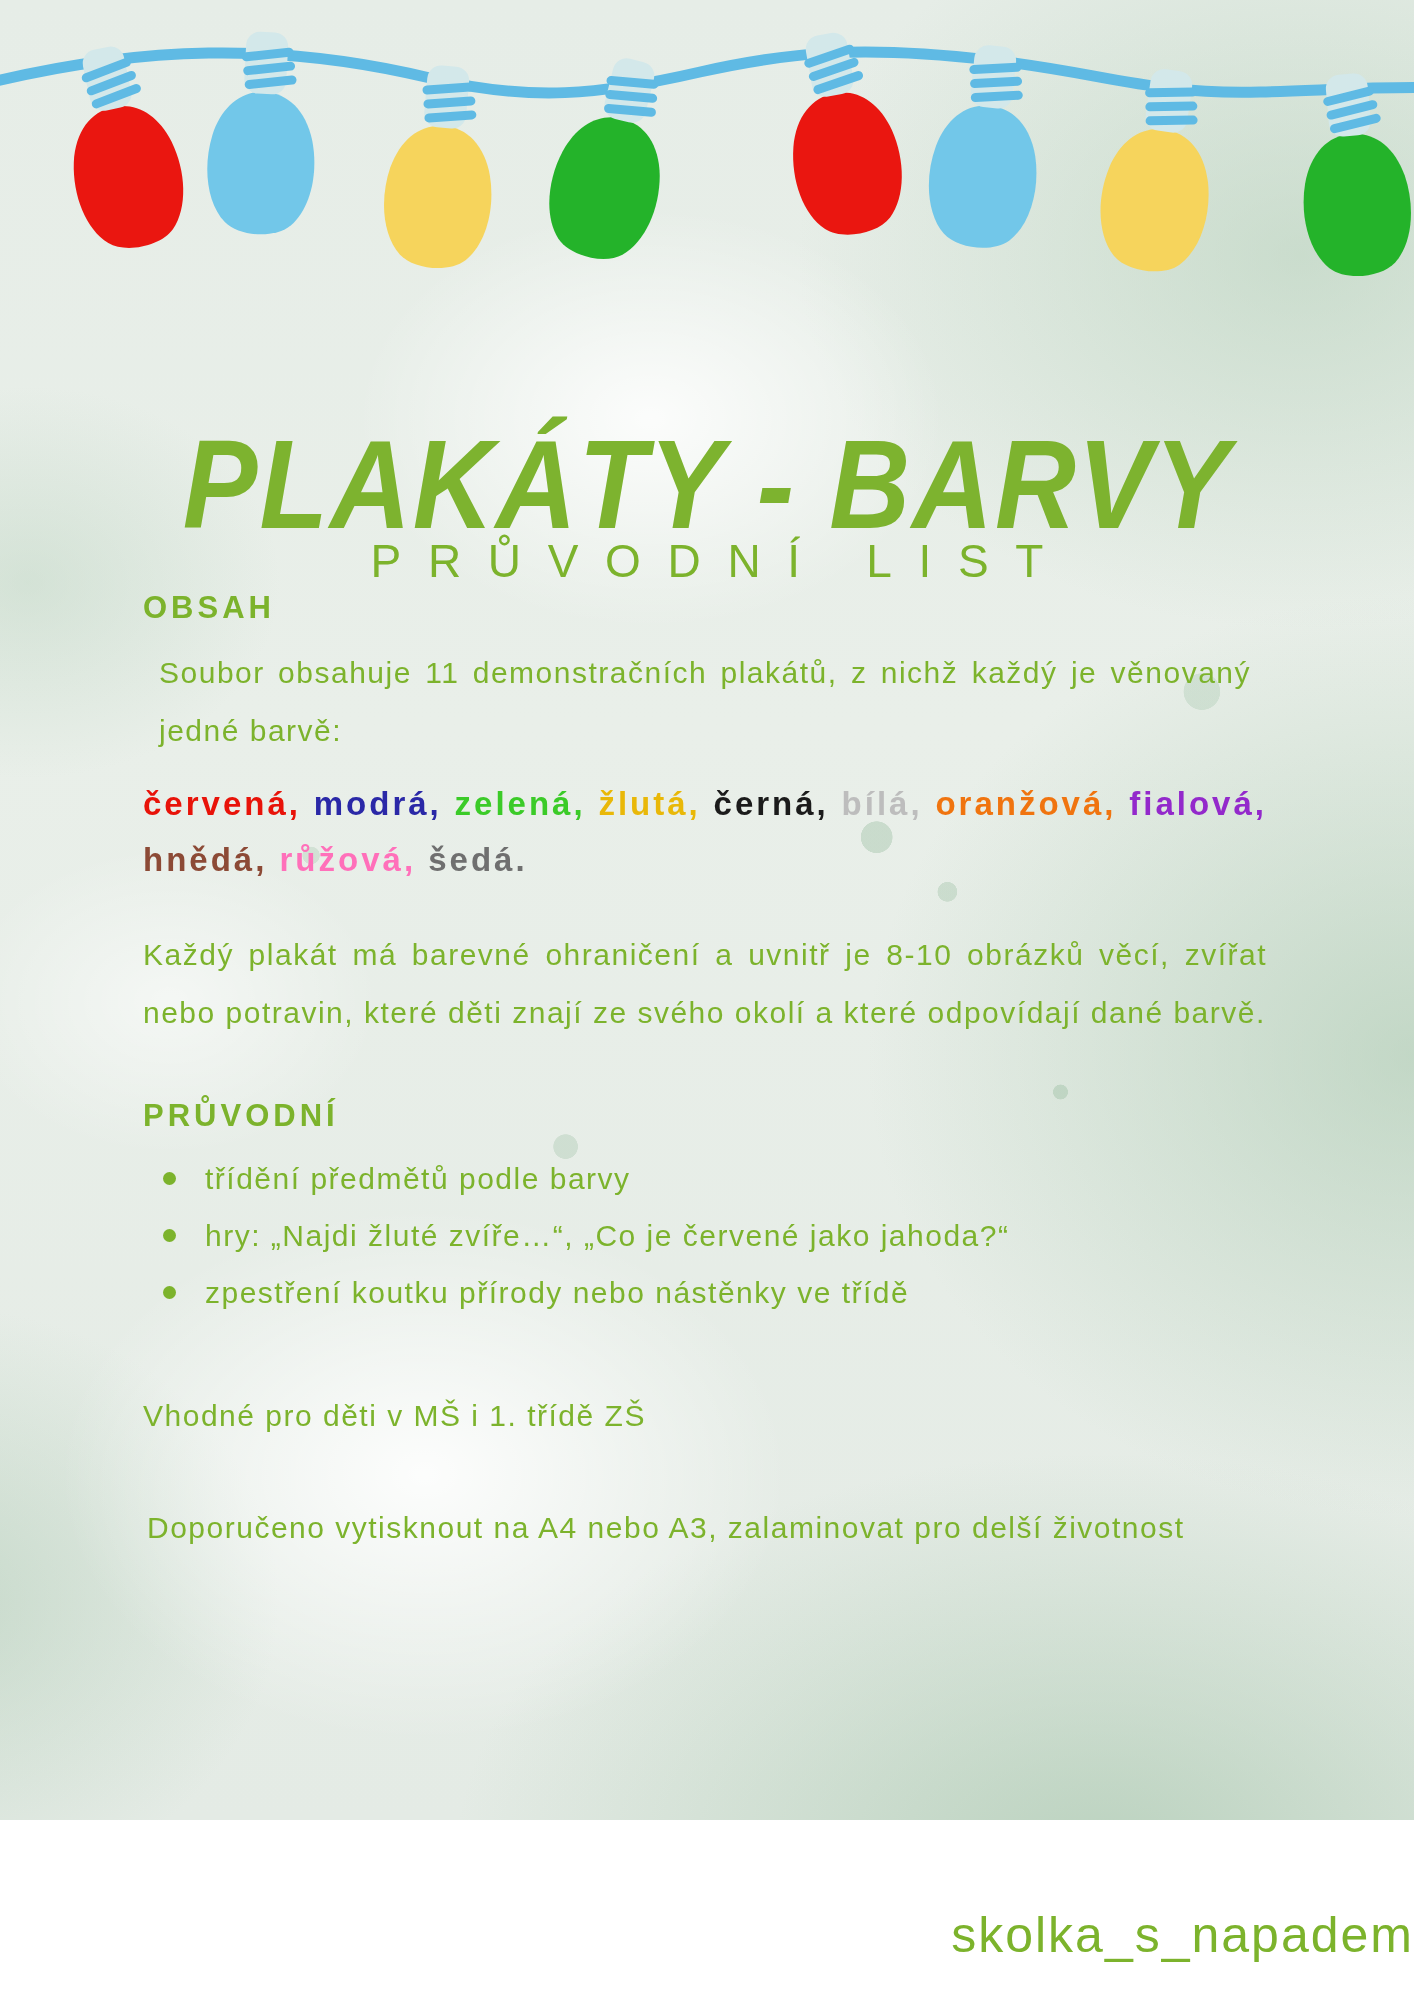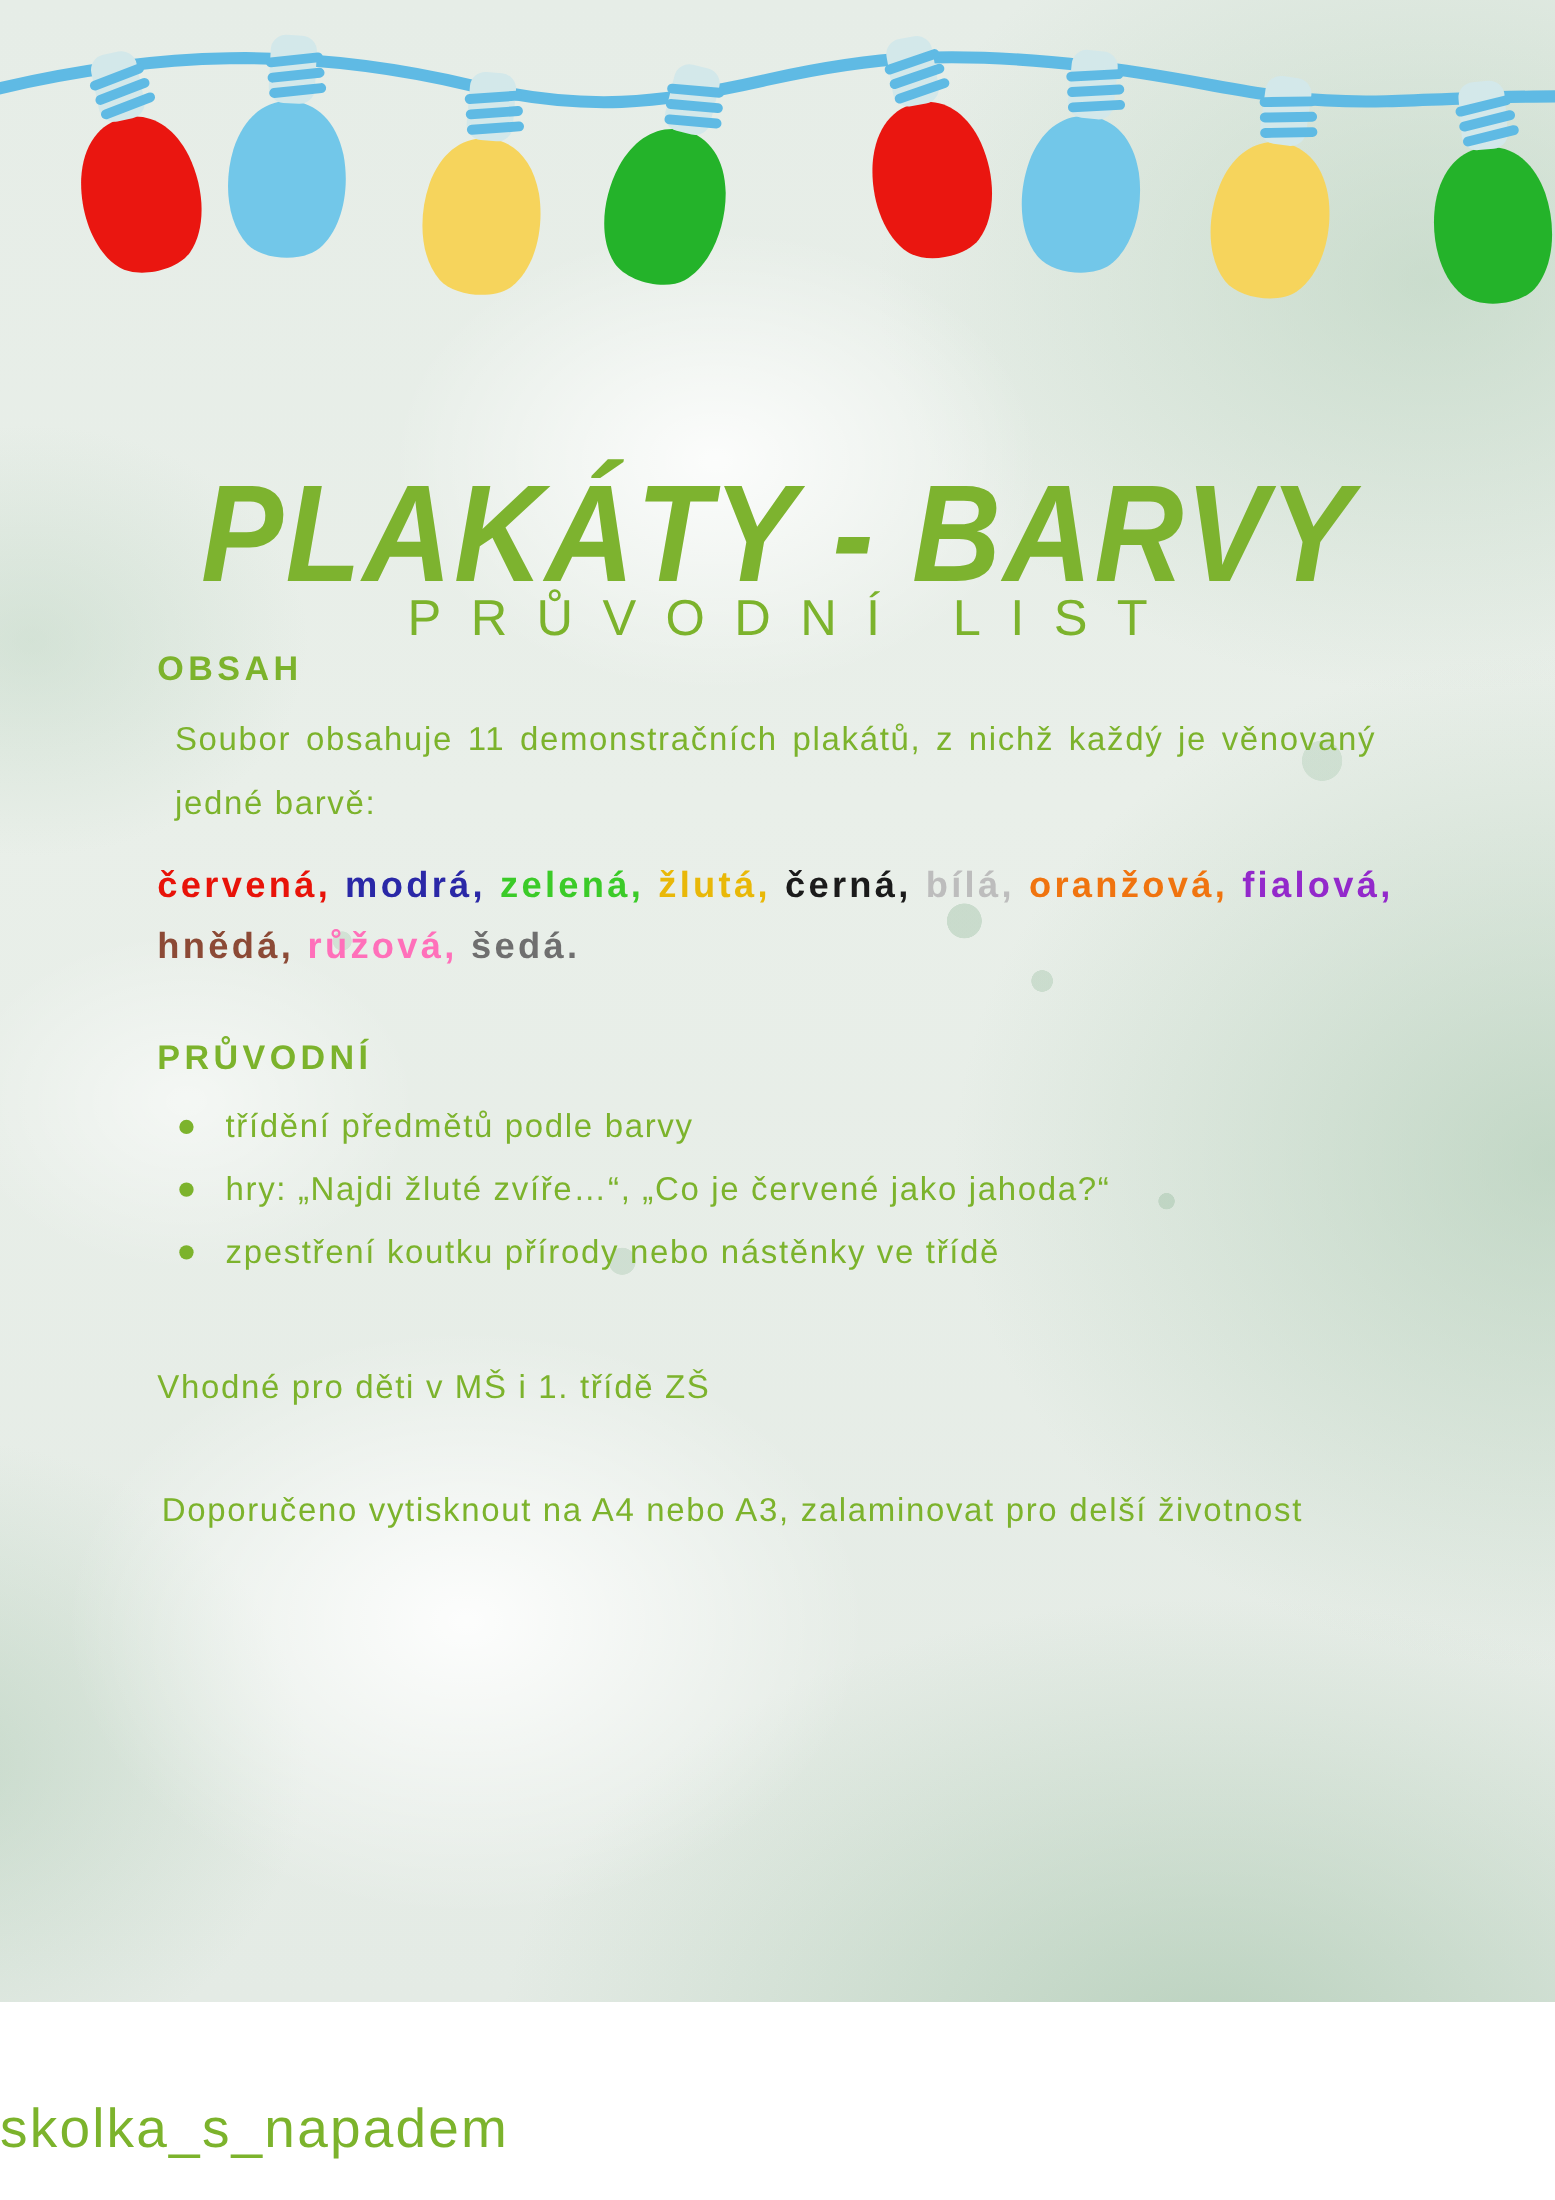--- a/index.html
+++ b/index.html
@@ -67,21 +67,21 @@
     line-height:57px;
   }
   ul.bullets li::before{
     content:"";position:absolute;left:20px;top:22px;
     width:13px;height:13px;border-radius:50%;background:#7cb32c;
   }
   .p-suit{margin:66px 0 0 0;}
   .p-print{margin:54px 0 0 4px;}
   .footer{
     position:absolute;top:1906px;left:0;width:100%;
-    text-align:left;
+    text-align:right;
     font-size:50px;letter-spacing:2px;color:#7cb32c;
   }
 </style>
 </head>
 <body>
 
 <div class="page">
 
   <svg class="garland" viewBox="0 0 1414 340" xmlns="http://www.w3.org/2000/svg" aria-hidden="true">
     <path id="light-string" d="M -20 85 C 140 45, 280 42, 430 78 C 530 102, 600 95, 700 72 C 790 52, 860 45, 990 60 C 1100 72, 1150 95, 1260 92 C 1330 90, 1390 86, 1440 88" fill="none" stroke="#5fbae4" stroke-width="11" stroke-linecap="round"></path>
@@ -165,20 +165,21 @@
   <h2 class="subtitle">PRŮVODNÍ LIST</h2>
 
   <div class="content">
 
     <h3 class="section-heading">OBSAH</h3>
 
     <p class="p-intro just">Soubor obsahuje 11 demonstračních plakátů, z nichž každý je věnovaný jedné barvě:</p>
 
     <p class="colors-line just"><span style="color: rgb(232, 19, 9);">červená,</span> <span style="color: rgb(42, 40, 167);">modrá,</span> <span style="color: rgb(59, 203, 40);">zelená,</span> <span style="color: rgb(233, 184, 8);">žlutá,</span> <span style="color: rgb(27, 27, 27);">černá,</span> <span style="color: rgb(189, 189, 189);">bílá,</span> <span style="color: rgb(240, 116, 15);">oranžová,</span> <span style="color: rgb(147, 41, 203);">fialová,</span> <span style="color: rgb(140, 74, 54);">hnědá,</span> <span style="color: rgb(255, 112, 186);">růžová,</span> <span style="color: rgb(111, 111, 111);">šedá.</span> </p>
 
+    <p class="p-desc just">Každý plakát má barevné ohraničení a uvnitř je 8-10 obrázků věcí, zvířat nebo potravin, které děti znají ze svého okolí a které odpovídají dané barvě.</p>
 
     <h3 class="section-heading vyuziti-heading">PRŮVODNÍ</h3>
 
     <ul class="bullets">
         <li class="just">třídění předmětů podle barvy</li>
         <li class="just">hry: „Najdi žluté zvíře…“, „Co je červené jako jahoda?“</li>
         <li class="just">zpestření koutku přírody nebo nástěnky ve třídě</li>
       </ul>
 
     <p class="p-suit">Vhodné pro děti v MŠ i 1. třídě ZŠ</p>

